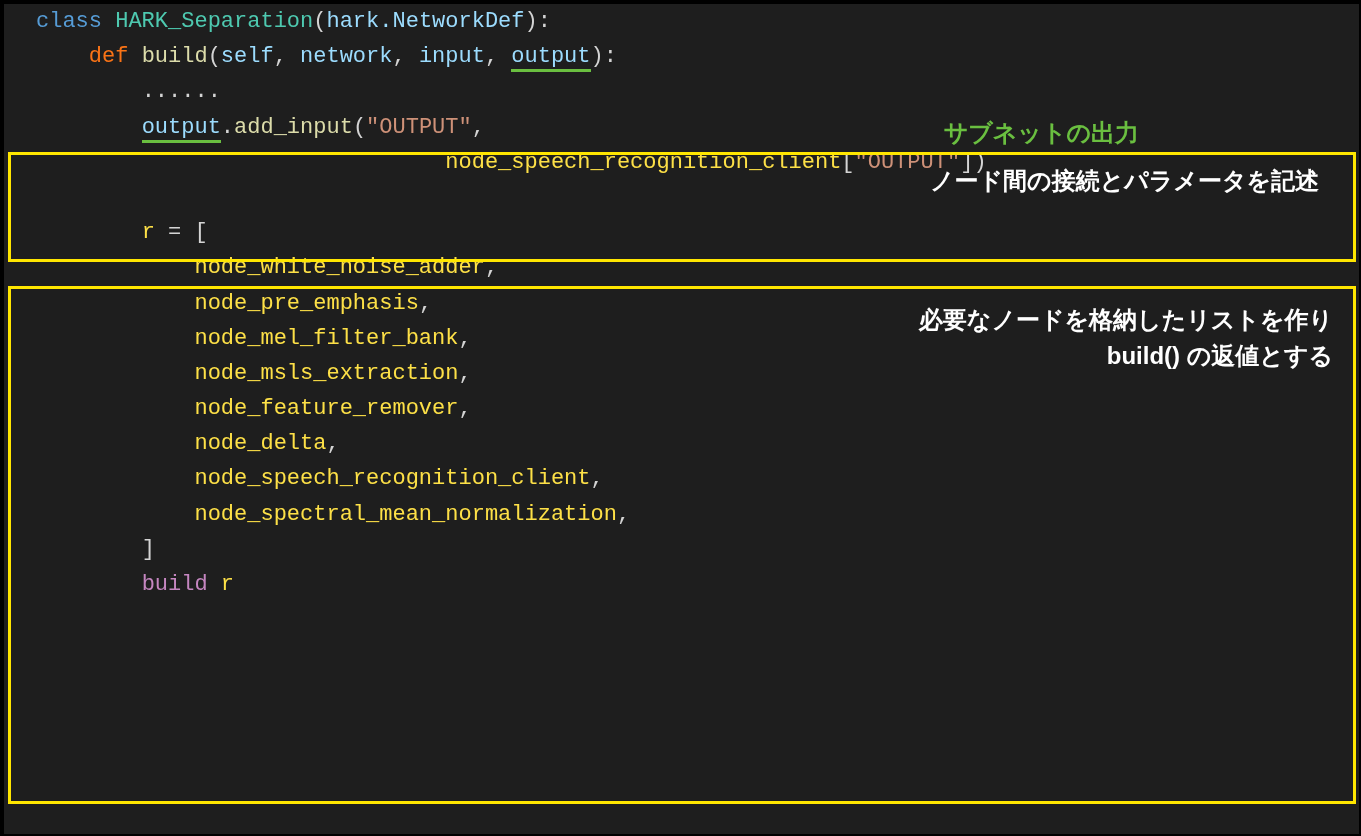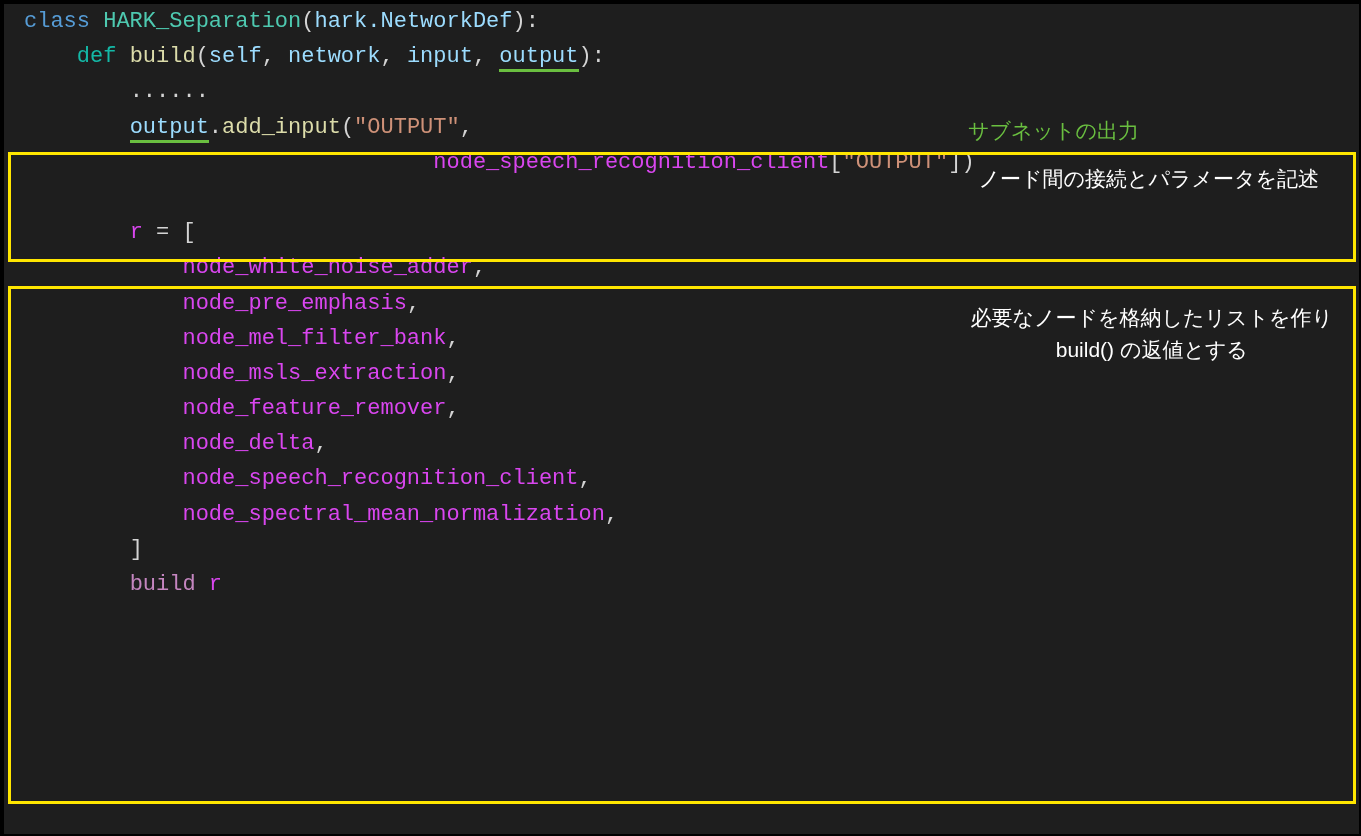--- a/index.html
+++ b/index.html
@@ -17,31 +17,31 @@
   .code-container {
     position: relative;
     background: #1e1e1e;
     width: 1355px;
     height: 830px;
     margin: 3px;
     border: 1px solid #000;
   }
   .code-line {
     white-space: pre;
-    padding: 0 20px;
+    padding: 0 32px;
     position: relative;
   }
   .kw-class { color: #569cd6; }
-  .kw-def { color: #14b8a6; }
+  .kw-def { color: #f97316; }
   .kw-return { color: #c586c0; }
   .classname { color: #4ec9b0; }
   .funcname { color: #dcdcaa; }
   .param { color: #9cdcfe; }
   .string { color: #ce9178; }
-  .variable { color: #d946ef; }
+  .variable { color: #fde047; }
   .plain { color: #d4d4d4; }
   .comment-dots { color: #d4d4d4; }
   .underline-green {
     border-bottom: 3px solid #6abf40;
     padding-bottom: 0;
   }
   .yellow-box {
     position: absolute;
     border: 3px solid #ffe600;
     pointer-events: none;
@@ -54,23 +54,23 @@
   }
   .box2 {
     top: 282px;
     left: 4px;
     width: 1342px;
     height: 512px;
   }
   .annotation {
     position: absolute;
     font-family: 'Meiryo', 'Hiragino Kaku Gothic Pro', sans-serif;
-    font-weight: normal;
-    font-size: 21px;
-    text-align: center;
+    font-weight: bold;
+    font-size: 24px;
+    text-align: right;
   }
   .anno-green {
     color: #6abf40;
     top: 110px;
     right: 220px;
   }
   .anno-white1 {
     color: #ffffff;
     top: 158px;
     right: 40px;

